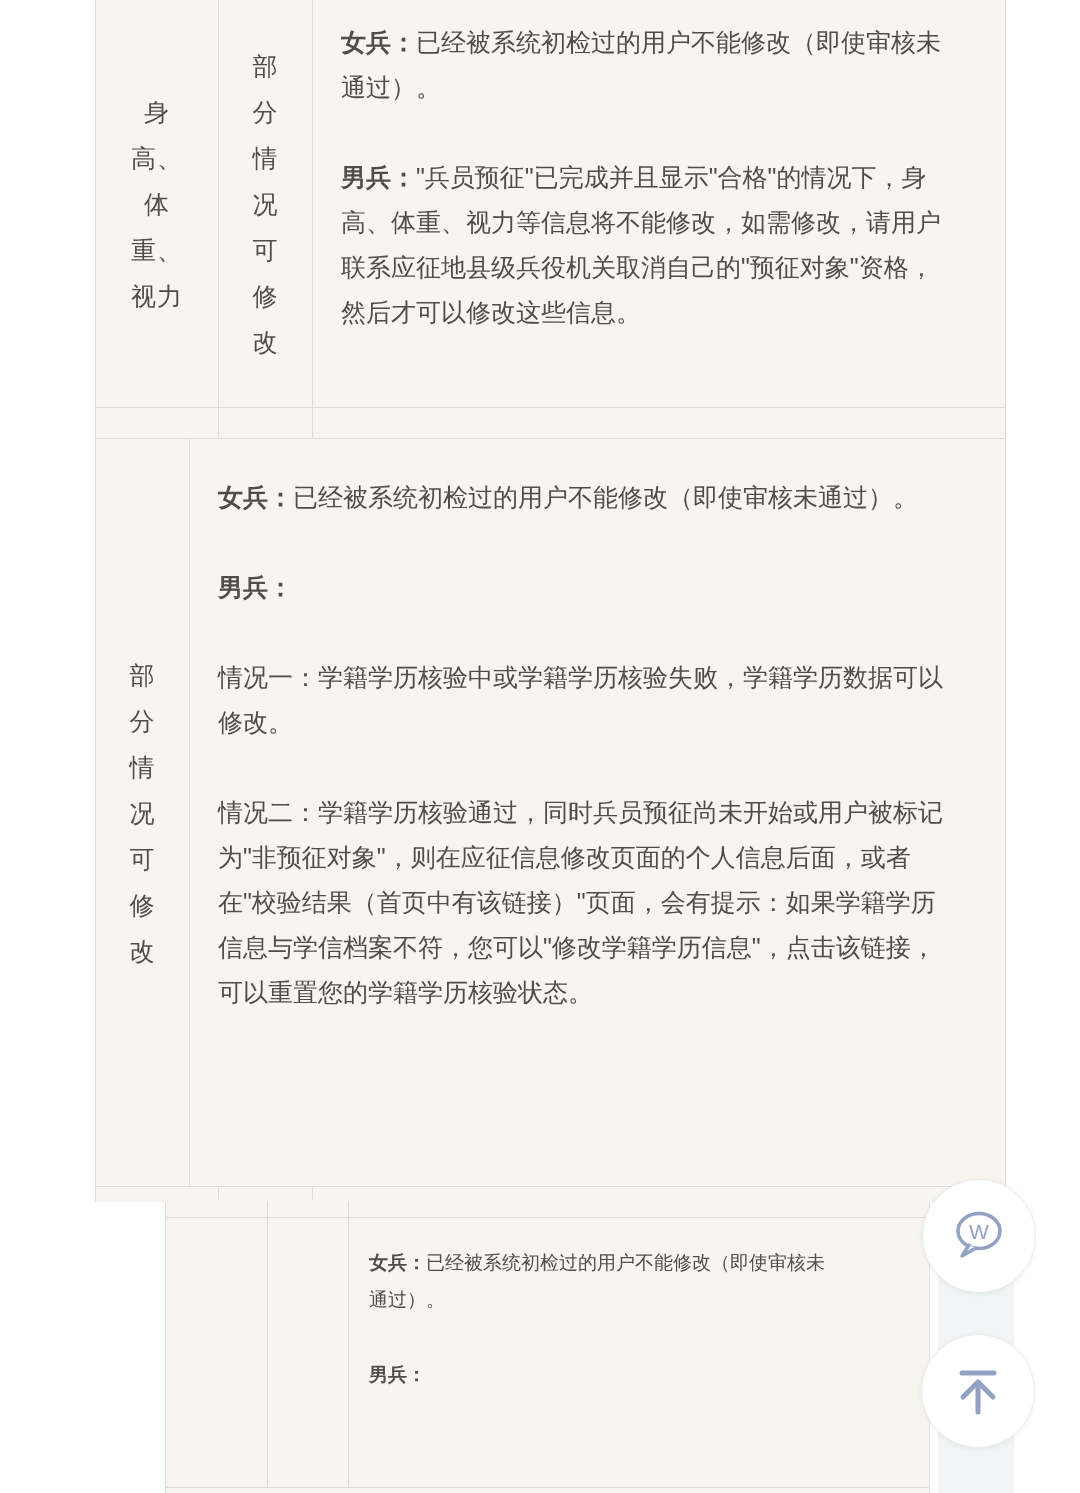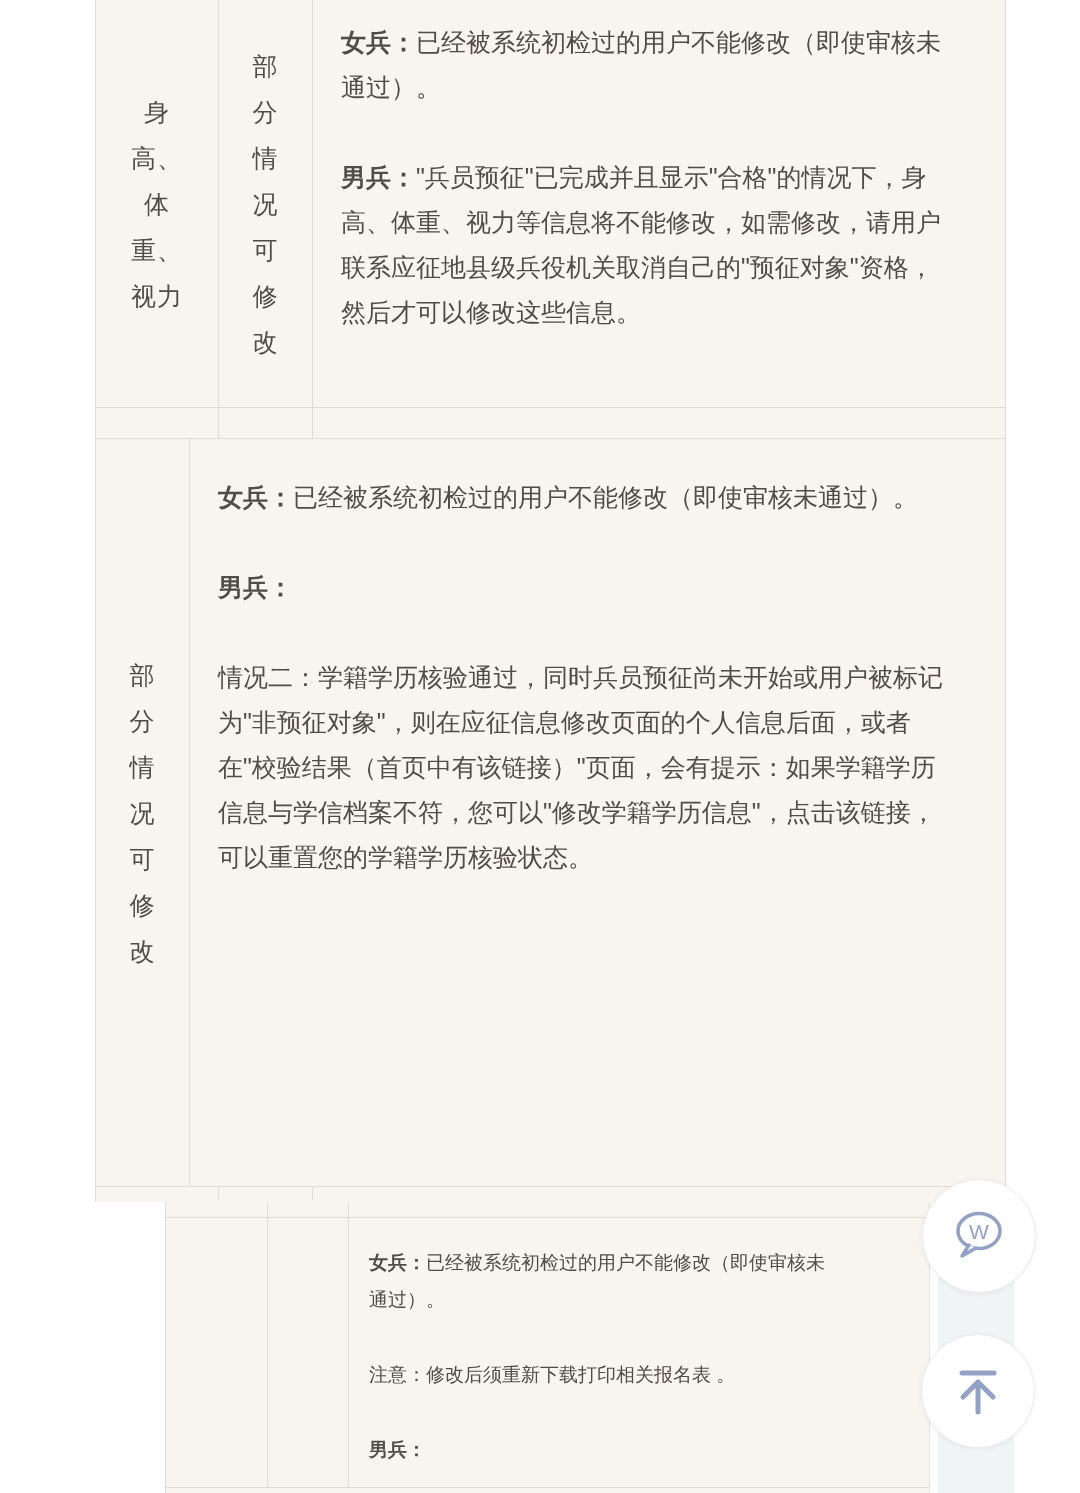--- a/index.html
+++ b/index.html
@@ -98,20 +98,21 @@
 分
 情
 况
 可
 修
 改</div>
       </div>
       <div class="cell c3">
         <p class="para"><b>女兵：</b><span>已经被系统初检过的用户不能修改（即使审核未通过）。</span></p>
         <p class="para"><b>男兵：</b><span></span></p>
+        <p class="para"><b></b><span>情况一：学籍学历核验中或学籍学历核验失败，学籍学历数据可以修改。</span></p>
         <p class="para"><b></b><span>情况二：学籍学历核验通过，同时兵员预征尚未开始或用户被标记为"非预征对象"，则在应征信息修改页面的个人信息后面，或者在"校验结果（首页中有该链接）"页面，会有提示：如果学籍学历信息与学信档案不符，您可以"修改学籍学历信息"，点击该链接，可以重置您的学籍学历核验状态。</span></p>
       </div>
     </div>
 
     <div class="row row-sliver">
       <div class="cell c1"></div>
       <div class="cell c2"></div>
       <div class="cell c3"></div>
     </div>
 
@@ -122,21 +123,20 @@
       <div class="srow-sliver">
         <div class="s1"></div>
         <div class="s2"></div>
         <div class="s3"></div>
       </div>
       <div class="srow-main">
         <div class="s1"></div>
         <div class="s2"></div>
         <div class="s3">
           <p class="spara"><b>女兵：</b><span>已经被系统初检过的用户不能修改（即使审核未通过）。</span></p>
-          <p class="spara"><b></b><span>注意：修改后须重新下载打印相关报名表 。</span></p>
           <p class="spara"><b>男兵：</b><span></span></p>
         </div>
       </div>
     </div>
   </div>
 
   <div class="float-band"></div>
 
   <button class="fab fab-wechat">
     <span>

